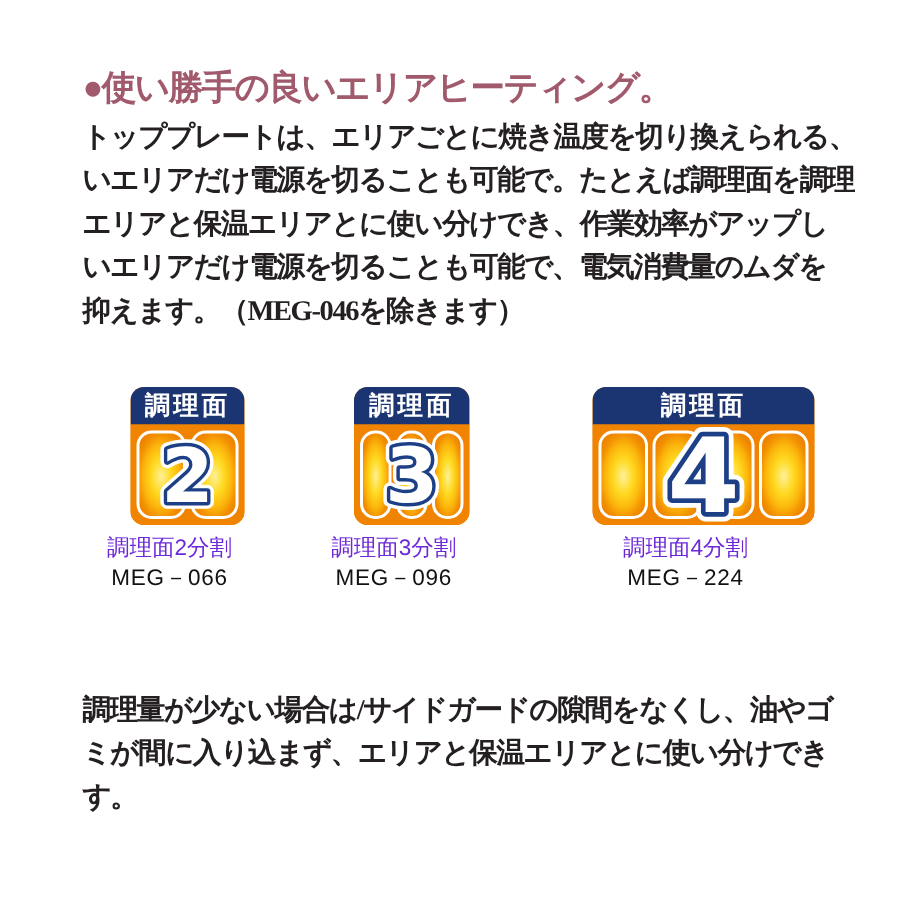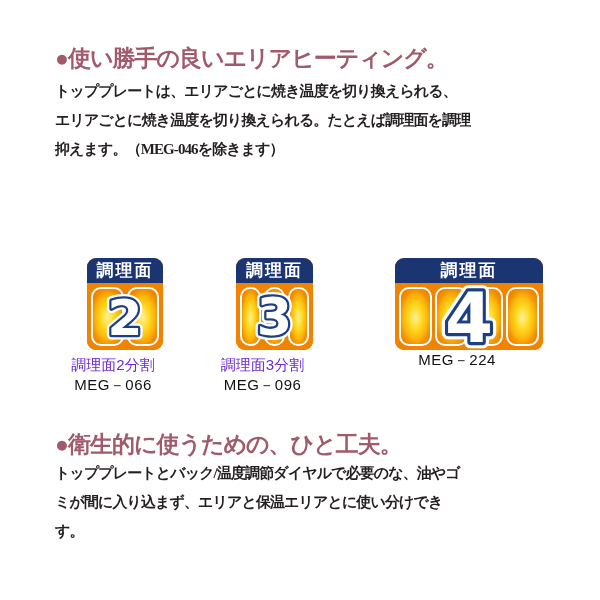--- a/index.html
+++ b/index.html
@@ -11,21 +11,21 @@
     position:absolute;left:55px;
     font-family:"Liberation Sans","DejaVu Sans",sans-serif;
     font-weight:700;font-size:23px;letter-spacing:-1px;
     color:#a05a6c;white-space:nowrap;
   }
   #heading-1{top:43px;}
   #heading-2{top:429px;}
   .body-block{
     position:absolute;left:55px;width:505px;
     font-family:"Liberation Serif","DejaVu Serif",serif;
-    font-weight:600;font-size:15px;line-height:29px;letter-spacing:-0.9px;
+    font-weight:600;font-size:19px;line-height:29px;letter-spacing:-0.9px;
     color:#241f21;
   }
   #body-1{top:77px;}
   #body-2{top:459px;}
   .body-line{white-space:nowrap;}
 
   .badge-group{position:absolute;top:258px;text-align:center;}
   #badge-group-1{left:63px;width:100px;}
   #badge-group-2{left:212px;width:101px;}
   #badge-group-3{left:371px;width:172px;}
@@ -64,21 +64,23 @@
 </style>
 </head>
 <body>
 
 <div class="page">
 
   <div class="sec-heading" id="heading-1">●使い勝手の良いエリアヒーティング。</div>
 
   <div class="body-block" id="body-1">
     <div class="body-line">トッププレートは、エリアごとに焼き温度を切り換えられる、</div>
-    <div class="body-line">エリアごとに焼き温度を切り換えられる。たとえば調理面を調理</div>
+    <div class="body-line">いエリアだけ電源を切ることも可能で。たとえば調理面を調理</div>
+    <div class="body-line">エリアと保温エリアとに使い分けでき、作業効率がアップし</div>
+    <div class="body-line">いエリアだけ電源を切ることも可能で、電気消費量のムダを</div>
     <div class="body-line">抑えます。（MEG-046を除きます）</div>
   </div>
 
   <div class="badge-group" id="badge-group-1">
     <div class="badge">
       <div class="badge-head">調理面</div>
       <div class="badge-body">
         <div class="badge-cells">
             <div class="cell"></div>
             <div class="cell"></div>
@@ -121,24 +123,24 @@
             <div class="cell"></div>
             <div class="cell"></div>
             <div class="cell"></div>
           </div>
         <svg class="badge-num" viewBox="0 0 100 64" preserveAspectRatio="xMidYMid meet">
           <text class="num-halo" x="50" y="56" text-anchor="middle">4</text>
           <text class="num-main" x="50" y="56" text-anchor="middle">4</text>
         </svg>
       </div>
     </div>
+    <div class="caption">調理面4分割</div>
     <div class="model">MEG－224</div>
   </div>
 
-  <div class="sec-heading" id="heading-2">●衛生的に使うための、ひと工夫。</div>
 
   <div class="body-block" id="body-2">
-    <div class="body-line">トッププレートとバック/温度調節ダイヤルで必要のな、油やゴ</div>
+    <div class="body-line">調理量が少ない場合は/サイドガードの隙間をなくし、油やゴ</div>
     <div class="body-line">ミが間に入り込まず、エリアと保温エリアとに使い分けでき</div>
     <div class="body-line">す。</div>
   </div>
 
 </div>
 
 </body></html>

